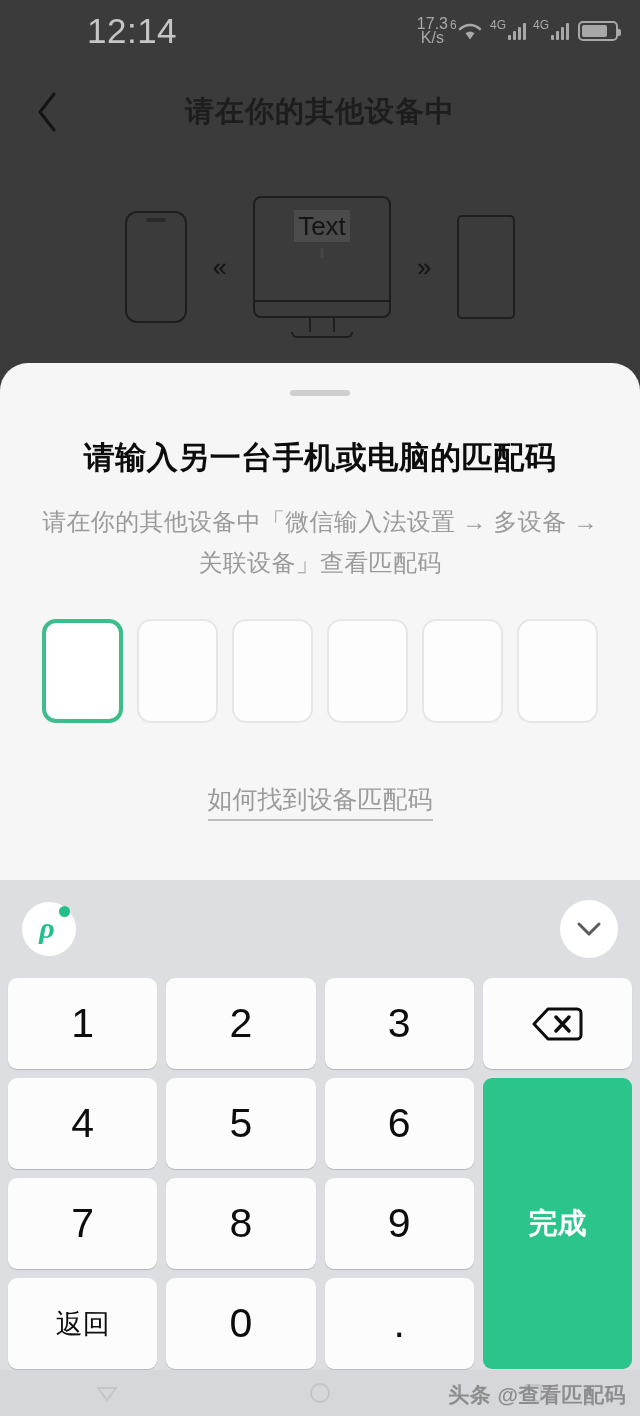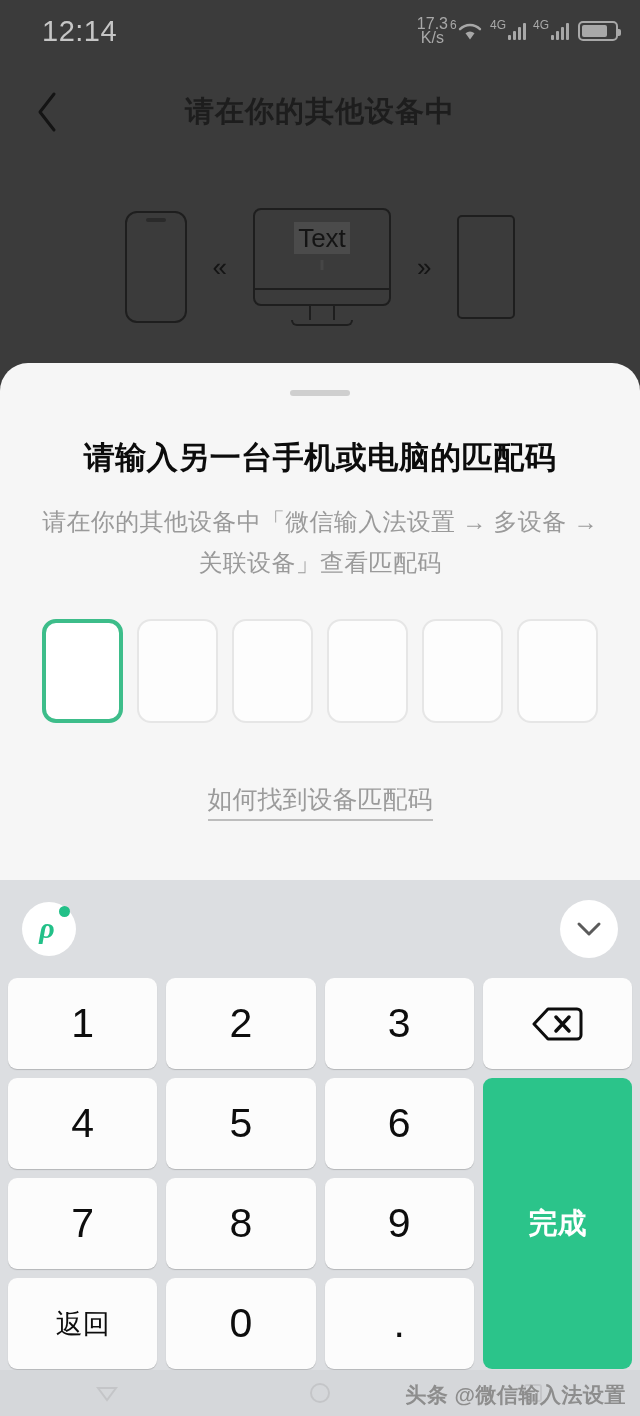--- a/index.html
+++ b/index.html
@@ -17,22 +17,23 @@
 
   
   .statusbar {
     position: absolute; top: 0; left: 0;
     width: 640px; height: 62px;
     display: flex; align-items: center;
     padding: 0 22px 0 42px;
     color: #bdbdbd;
   }
   .status-time {
-    font-size: 29px; letter-spacing: 0.5px; color: #c6c6c6;
+    font-size: 35px; letter-spacing: 0.5px; color: #c6c6c6;
     font-family: "Liberation Sans", sans-serif;
+    margin-left: 45px;
   }
   .status-right {
     margin-left: auto; display: flex; align-items: center; gap: 9px;
   }
   .net-speed {
     font-size: 16px; line-height: 14px; color: #a8a8a8;
     text-align: center; font-family: "Liberation Sans", sans-serif;
   }
   .wifi-wrap { position: relative; display: flex; align-items: flex-end; }
   .wifi-gen {
@@ -89,21 +90,21 @@
     border: 2px solid #1e1e1e; border-radius: 12px;
     position: relative; background: #3b3b3b;
   }
   .phone-left::before {
     content:""; position:absolute; top:5px; left:50%; transform: translateX(-50%);
     width: 20px; height: 4px; border-radius: 3px; background: #2a2a2a;
   }
   .arrow-glyph { font-size: 26px; color: #141414; line-height: 1; }
   .monitor-wrap { display: flex; flex-direction: column; align-items: center; }
   .monitor {
-    width: 138px; height: 98px;
+    width: 138px; height: 122px;
     border: 2px solid #1e1e1e; border-radius: 8px;
     position: relative; background: #3b3b3b;
     display: flex; align-items: flex-start; justify-content: center;
   }
   .monitor .bezel-line {
     position: absolute; left: 0; right: 0; bottom: 14px; height: 2px; background: #1e1e1e;
   }
   .monitor .text-hl {
     margin-top: 12px;
     background: #4b4b4b; color: #141414;
@@ -378,16 +379,16 @@
   <div class="navbar">
     <svg class="nav-ico" width="28" height="28" viewBox="0 0 28 28">
       <path d="M5 9 L23 9 L14 21 Z" fill="none" stroke="#9a9a9a" stroke-width="2"></path>
     </svg>
     <svg class="nav-ico" width="28" height="28" viewBox="0 0 28 28">
       <circle cx="14" cy="14" r="9" fill="none" stroke="#9a9a9a" stroke-width="2"></circle>
     </svg>
     <svg class="nav-ico" width="28" height="28" viewBox="0 0 28 28">
       <rect x="6" y="6" width="16" height="16" rx="2" fill="none" stroke="#9a9a9a" stroke-width="2"></rect>
     </svg>
-    <div class="watermark">头条 @微信输入法设置</div>
+    <div class="watermark">头条 @查看匹配码</div>
   </div>
 
 </div>
 
 </body></html>

